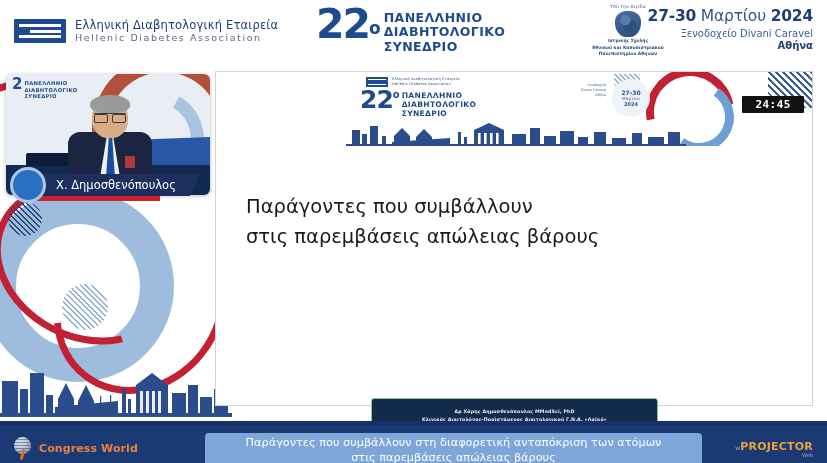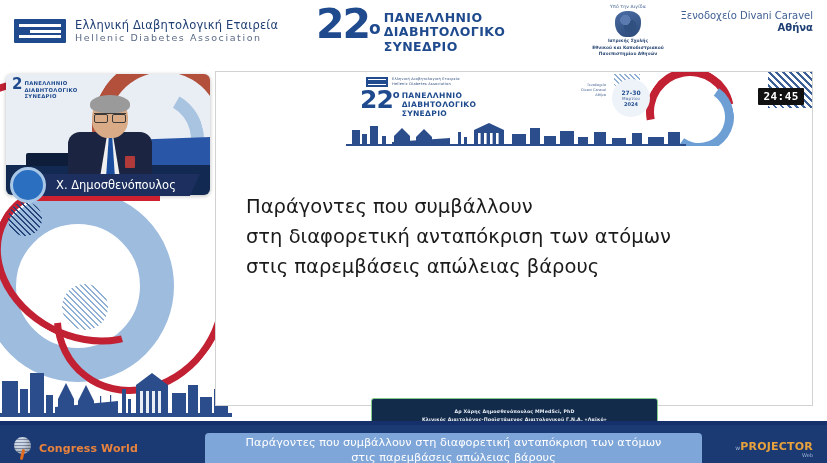--- a/index.html
+++ b/index.html
@@ -122,22 +122,22 @@
   .sb-sky{position:absolute;left:0;bottom:0;width:340px;height:26px;}
 
   .slide-title{position:absolute;left:30px;top:120px;width:536px;text-align:left;}
   .slide-title div{font-size:19.5px;color:#1b1b1b;line-height:1.55;font-family:"DejaVu Sans",sans-serif;}
 
   .authbox{position:absolute;left:155px;top:326px;width:285px;height:58px;background:#132b4a;
      border:1.6px solid #7ecb8c;border-radius:3px;display:flex;flex-direction:column;
      align-items:center;justify-content:center;gap:1px;}
   .authbox div{font-size:4.7px;color:#e8eef6;font-weight:700;letter-spacing:.15px;line-height:1.5;white-space:nowrap;}
 
-  .timer{position:absolute;right:8px;top:16px;background:#111;color:#fff;font-family:"DejaVu Sans Mono",monospace;
-     font-size:11px;font-weight:700;padding:2px 5px;letter-spacing:.5px;z-index:14;border-radius:1px;}
+  .timer{position:absolute;right:8px;top:24px;background:#111;color:#fff;font-family:"DejaVu Sans Mono",monospace;
+     font-size:11px;font-weight:700;padding:2px 13px;letter-spacing:.5px;z-index:14;border-radius:1px;}
   .corner-hatch{position:absolute;right:0;top:0;width:44px;height:36px;z-index:11;
      background:repeating-linear-gradient(45deg,#3c5f96 0 2px,#ffffff 2px 5px);}
 
   
   .footer{position:absolute;left:0;bottom:0;width:827px;height:42px;background:#1b3a73;z-index:25;}
   .footer:before{content:"";position:absolute;left:0;top:0;width:827px;height:4px;background:#16306b;}
   .cw{position:absolute;left:14px;top:16px;display:flex;align-items:center;gap:5px;}
   .cw-icon{width:20px;height:22px;position:relative;}
   .cw-icon .ball{position:absolute;left:0;top:0;width:17px;height:17px;border-radius:50%;
      background:repeating-linear-gradient(0deg,#cfd9e8 0 2px,#7f8ea6 2px 3px),#e3e9f2;
@@ -182,20 +182,25 @@
 
     <div class="auspices">
       <div class="ausp-top">Υπό την Αιγίδα</div>
       <div class="ausp-emblem"></div>
       <div class="ausp-b">Ιατρικής Σχολής</div>
       <div class="ausp-b">Εθνικού και Καποδιστριακού</div>
       <div class="ausp-b">Πανεπιστημίου Αθηνών</div>
     </div>
 
     <div class="dateblk">
+      <div class="d1">
+        <b>27-30</b>
+        <span class="mon">Μαρτίου</span>
+        <b>2024</b>
+      </div>
       <div class="d2">Ξενοδοχείο Divani Caravel</div>
       <div class="d3">Αθήνα</div>
     </div>
   </div>
 
   <div class="decor">
     <div class="ring r1"></div>
     <div class="swoosh sw1"></div>
     <div class="swoosh sw2"></div>
     <div class="swoosh sw3"></div>
@@ -332,21 +337,20 @@
             <rect x="0" y="24" width="340" height="2"></rect>
           </g>
         </svg>
       </div>
       <div class="corner-hatch"></div>
       <div class="timer">24:45</div>
     </div>
 
     <div class="slide-title">
       <div>Παράγοντες που συμβάλλουν</div>
-      <div>στη διαφορετική ανταπόκριση των ατόμων</div>
       <div>στις παρεμβάσεις απώλειας βάρους</div>
     </div>
 
     <div class="authbox">
       <div>Δρ Χάρης Δημοσθενόπουλος MMedSci, PhD</div>
       <div>Κλινικός Διαιτολόγος-Προϊστάμενος Διαιτολογικού Γ.Ν.Α. «Λαϊκό»</div>
       <div>Διδάκτωρ Ιατρικής Σχολής ΕΚΠΑ</div>
       <div>Αντιπρόεδρος  ΕΜΠΑΚΑΝ</div>
       <div>Scientific Secretary of Diabetes Nutrition Study Group</div>
     </div>

